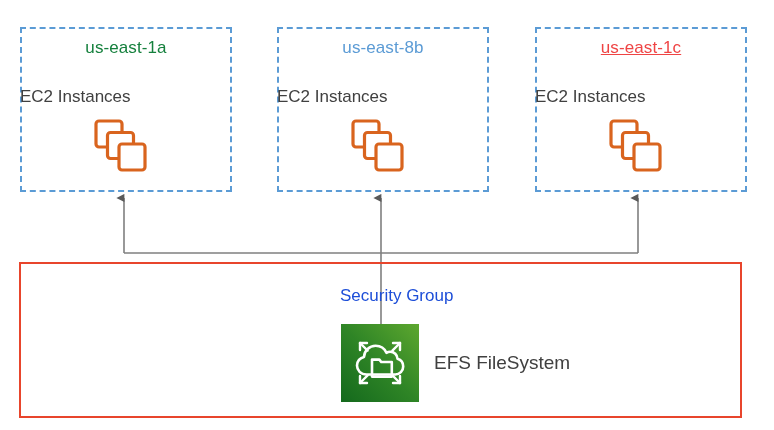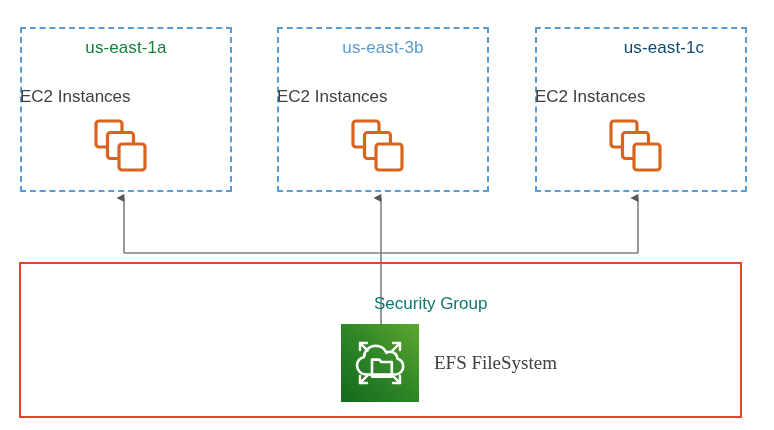--- a/index.html
+++ b/index.html
@@ -74,21 +74,20 @@
   #efs-icon-wrap {
     position: absolute;
     width: 78px;
     height: 78px;
   }
   #efs-label {
     position: absolute;
     color: #404040;
     font-size: 19px;
     white-space: nowrap;
-    font-family: Liberation Serif, serif;
   }
 </style>
 </head>
 <body>
 
 <div id="diagram-canvas">
 
   <svg id="diagram-svg" viewBox="0 0 774 430" xmlns="http://www.w3.org/2000/svg">
     <defs>
       <marker id="arrowUp" markerWidth="9" markerHeight="9" refX="4.5" refY="8.2" orient="auto" markerUnits="userSpaceOnUse">
@@ -109,21 +108,21 @@
     <line x1="124" y1="253" x2="124" y2="198" stroke="#7f7f7f" stroke-width="1.6" marker-end="url(#arrowUp)"></line>
 
     <line x1="638" y1="253" x2="638" y2="198" stroke="#7f7f7f" stroke-width="1.6" marker-end="url(#arrowUp)"></line>
 
     <line x1="381" y1="253" x2="381" y2="198" stroke="#7f7f7f" stroke-width="1.6" marker-end="url(#arrowUp)"></line>
 
     <line x1="381" y1="253" x2="381" y2="328" stroke="#7f7f7f" stroke-width="1.6" marker-end="url(#arrowDown)"></line>
   </svg>
 
   <div id="security-group-box" style="left: 19px; top: 262px; width: 723px; height: 156px; border-color: rgb(232, 69, 44);"></div>
-  <div id="security-group-label" style="left: 340px; top: 294px; color: #0f766e; margin-left: 34px;">Security Group</div>
+  <div id="security-group-label" style="left: 340px; top: 286px; color: #1d4ed8;">Security Group</div>
 
   <div id="efs-icon-wrap" style="left: 341px; top: 324px;">
     <svg viewBox="0 0 78 78" width="78" height="78" xmlns="http://www.w3.org/2000/svg">
       <rect x="0" y="0" width="78" height="78" fill="url(#efsGrad)"></rect>
       <g fill="none" stroke="#ffffff" stroke-width="2.6" stroke-linecap="round" stroke-linejoin="round">
 
         <path d="M25.5,50.5 C19.8,50.5 16.0,46.4 16.0,41.6
                  C16.0,37.3 19.0,33.7 23.0,32.9
                  C23.3,26.6 28.4,21.8 34.6,21.8
                  C39.4,21.8 43.6,24.7 45.4,28.8
@@ -161,29 +160,29 @@
   <div id="az-container">
       <div class="az-box" style="left: 20px; top: 27px; width: 212px; height: 165px; border-color: rgb(91, 155, 213);"></div>
       <div class="az-label" style="top: 38px; left: 20px; width: 212px; right: auto; color: #15803d;">us-east-1a</div>
       <div class="az-sublabel" style="top: 87px; left: 20px; width: 212px; right: auto; color: rgb(64, 64, 64);">EC2 Instances</div>
       <div class="ec2-icon-wrap" style="left: 94px; top: 119px;"><svg viewBox="0 0 60 60" width="60" height="60" xmlns="http://www.w3.org/2000/svg">
           <rect x="2.0" y="2.0" width="26" height="26" rx="3" ry="3" fill="#ffffff" stroke="#d9641e" stroke-width="3.2"></rect>
           <rect x="13.5" y="13.5" width="26" height="26" rx="3" ry="3" fill="#ffffff" stroke="#d9641e" stroke-width="3.2"></rect>
           <rect x="25.0" y="25.0" width="26" height="26" rx="3" ry="3" fill="#ffffff" stroke="#d9641e" stroke-width="3.2"></rect>
         </svg></div>
       <div class="az-box" style="left: 277px; top: 27px; width: 212px; height: 165px; border-color: rgb(91, 155, 213);"></div>
-      <div class="az-label" style="top: 38px; left: 277px; width: 212px; right: auto; color: rgb(91, 155, 213);">us-east-3b</div>
+      <div class="az-label" style="top: 38px; left: 277px; width: 212px; right: auto; color: rgb(91, 155, 213);">us-east-8b</div>
       <div class="az-sublabel" style="top: 87px; left: 277px; width: 212px; right: auto; color: rgb(64, 64, 64);">EC2 Instances</div>
       <div class="ec2-icon-wrap" style="left: 351px; top: 119px;"><svg viewBox="0 0 60 60" width="60" height="60" xmlns="http://www.w3.org/2000/svg">
           <rect x="2.0" y="2.0" width="26" height="26" rx="3" ry="3" fill="#ffffff" stroke="#d9641e" stroke-width="3.2"></rect>
           <rect x="13.5" y="13.5" width="26" height="26" rx="3" ry="3" fill="#ffffff" stroke="#d9641e" stroke-width="3.2"></rect>
           <rect x="25.0" y="25.0" width="26" height="26" rx="3" ry="3" fill="#ffffff" stroke="#d9641e" stroke-width="3.2"></rect>
         </svg></div>
       <div class="az-box" style="left: 535px; top: 27px; width: 212px; height: 165px; border-color: rgb(91, 155, 213);"></div>
-      <div class="az-label" style="top: 38px; left: 558px; width: 212px; right: auto; color: #0c4a6e;">us-east-1c</div>
+      <div class="az-label" style="top: 38px; left: 535px; width: 212px; right: auto; color: #ef4444; text-decoration: underline;">us-east-1c</div>
       <div class="az-sublabel" style="top: 87px; left: 535px; width: 212px; right: auto; color: rgb(64, 64, 64);">EC2 Instances</div>
       <div class="ec2-icon-wrap" style="left: 609px; top: 119px;"><svg viewBox="0 0 60 60" width="60" height="60" xmlns="http://www.w3.org/2000/svg">
           <rect x="2.0" y="2.0" width="26" height="26" rx="3" ry="3" fill="#ffffff" stroke="#d9641e" stroke-width="3.2"></rect>
           <rect x="13.5" y="13.5" width="26" height="26" rx="3" ry="3" fill="#ffffff" stroke="#d9641e" stroke-width="3.2"></rect>
           <rect x="25.0" y="25.0" width="26" height="26" rx="3" ry="3" fill="#ffffff" stroke="#d9641e" stroke-width="3.2"></rect>
         </svg></div>
     </div>
 
 </div>
 

